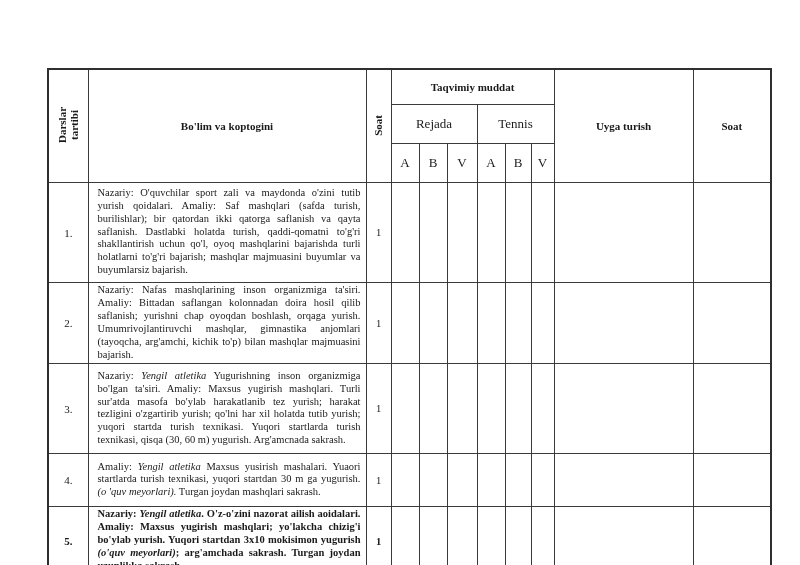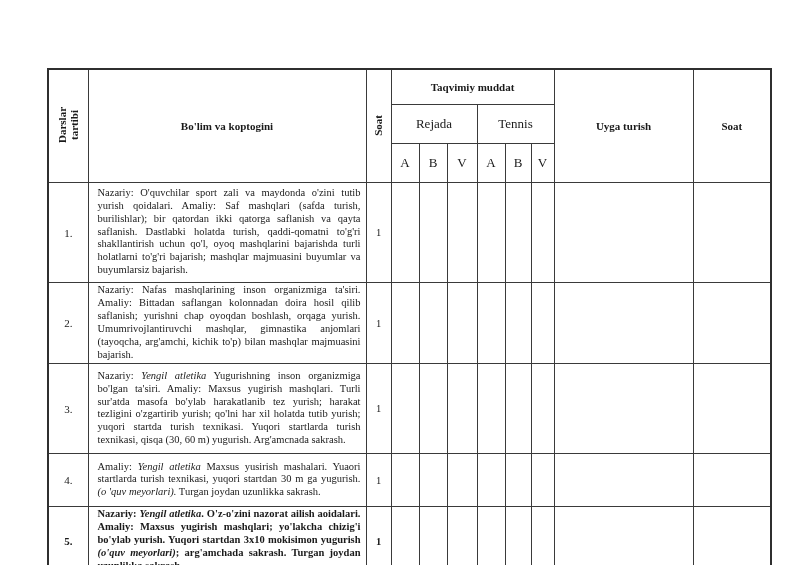--- a/index.html
+++ b/index.html
@@ -138,21 +138,21 @@
           <td class="cell"></td>
           <td class="cell"></td>
           <td class="cell"></td>
           <td class="cell"></td>
           <td class="cell"></td>
           <td class="cell"></td>
           <td class="cell"></td>
         </tr>
         <tr class="r4">
           <td class="num">4.</td>
-          <td class="topic"><span>Amaliy: </span><i>Yengil atletika</i><span> Maxsus yusirish mashalari. Yuaori startlarda turish texnikasi, yuqori startdan 30 m ga yugurish. </span><i>(o 'quv meyorlari).</i><span> Turgan joydan uzunlikka sakrash.</span></td>
+          <td class="topic"><span>Amaliy: </span><i>Yengil atletika</i><span> Maxsus yusirish mashalari. Yuaori startlarda turish texnikasi, yuqori startdan 30 m ga yugurish. </span><i>(o 'quv meyorlari).</i><span> Turgan joydan mashqlari sakrash.</span></td>
           <td class="cell">1</td>
           <td class="cell"></td>
           <td class="cell"></td>
           <td class="cell"></td>
           <td class="cell"></td>
           <td class="cell"></td>
           <td class="cell"></td>
           <td class="cell"></td>
           <td class="cell"></td>
         </tr>

